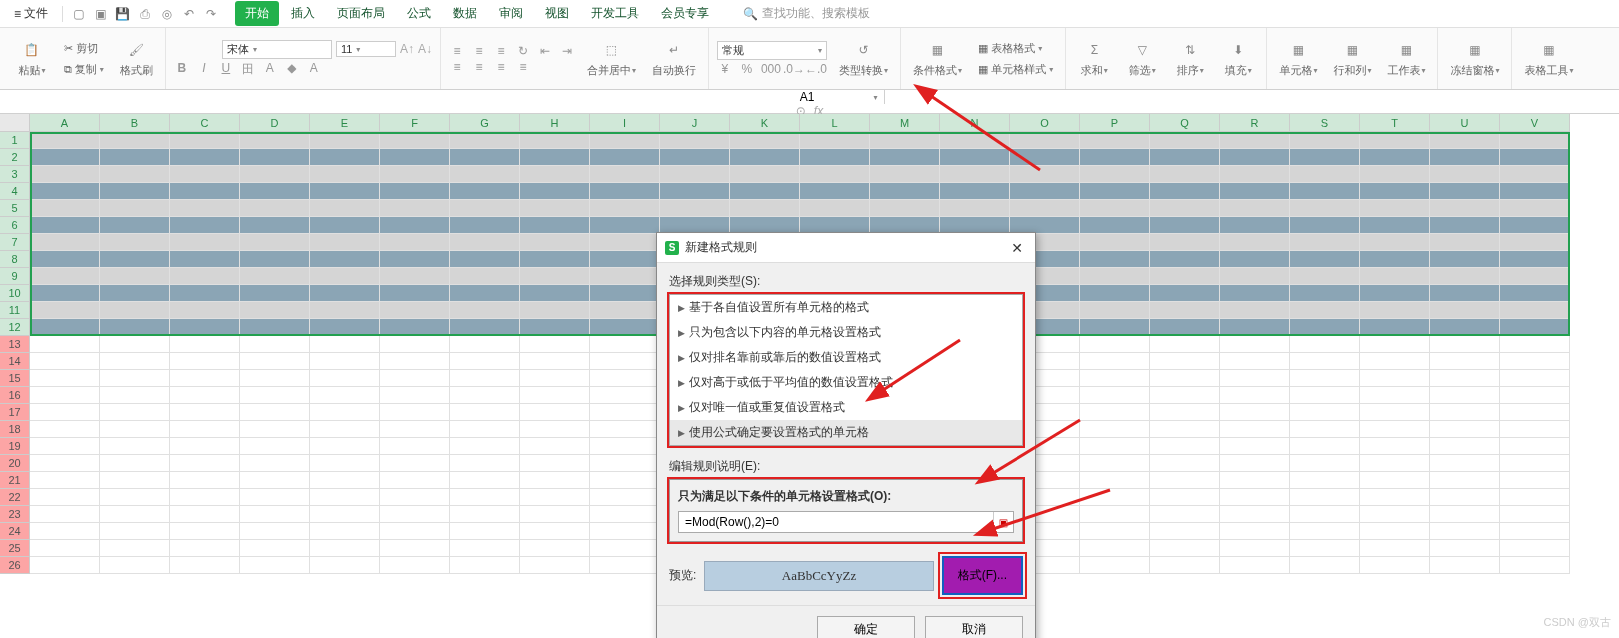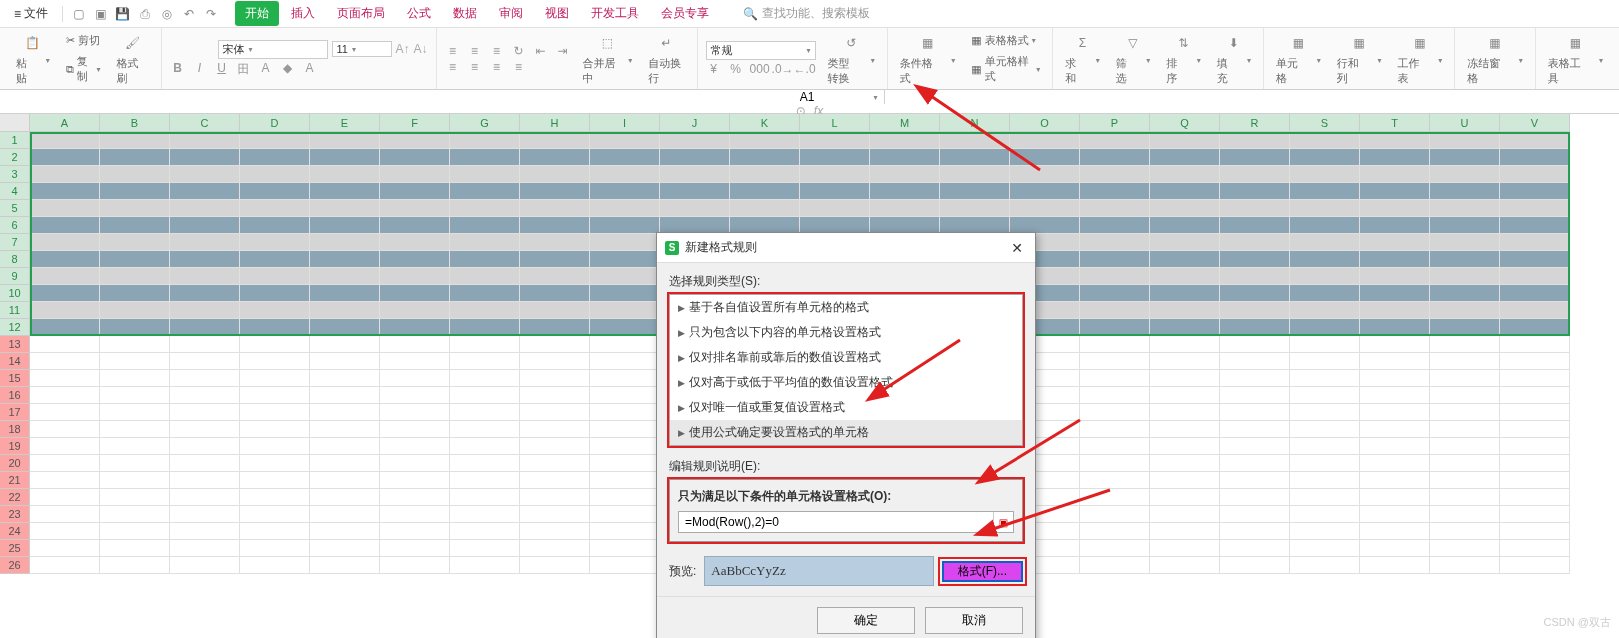--- a/index.html
+++ b/index.html
@@ -5,31 +5,31 @@
 * { box-sizing: border-box; margin: 0; padding: 0; font-family: "Microsoft YaHei", Arial, sans-serif; }
 body { background: #fff; font-size: 12px; color: #333; overflow: hidden; width: 1619px; height: 638px; position: relative; }
 
 
 .menubar { display: flex; align-items: center; height: 28px; padding: 0 8px; gap: 4px; border-bottom: 1px solid #e0e0e0; }
 .menubar .menu-file { display: flex; align-items: center; gap: 3px; padding: 2px 6px; }
 .menubar .sep { width: 1px; height: 16px; background: #ddd; margin: 0 4px; }
 .menubar .qat { display: flex; gap: 6px; align-items: center; color: #888; }
 .menubar .qat-icon { width: 16px; height: 16px; display: inline-flex; align-items: center; justify-content: center; }
 .menubar .tabs { display: flex; gap: 2px; margin-left: 12px; }
-.menubar .tab { padding: 4px 10px; color: #be185d; cursor: pointer; }
+.menubar .tab { padding: 4px 10px; color: #14532d; cursor: pointer; }
 .menubar .tab.active { background: #22b14c; color: #fff; border-radius: 3px; }
 .menubar .search { margin-left: 20px; color: #999; display: flex; align-items: center; gap: 4px; }
 
 
 .ribbon { display: flex; height: 62px; border-bottom: 1px solid #d0d0d0; background: #fafafa; padding: 0 4px; }
 .ribbon-group { display: flex; flex-direction: row; align-items: center; padding: 4px 8px; border-right: 1px solid #e5e5e5; gap: 8px; }
 .ribbon-group.no-border { border-right: none; }
 .big-btn { display: flex; flex-direction: column; align-items: center; justify-content: center; gap: 2px; padding: 2px 4px; color: #666; min-width: 40px; }
 .big-btn .ic { width: 22px; height: 22px; display: flex; align-items: center; justify-content: center; color: #888; }
-.big-btn .lbl { font-size: 11px; display: flex; gap: 12px; }
+.big-btn .lbl { font-size: 11px; display: flex; align-items: center; gap: 1px; }
 .small-row { display: flex; flex-direction: column; gap: 2px; }
 .small-btn { display: flex; align-items: center; gap: 3px; padding: 2px 4px; color: #666; font-size: 11px; }
 .font-row { display: flex; gap: 4px; align-items: center; margin-left: 48px; }
 .combo { border: 1px solid #ccc; background: #fff; padding: 1px 4px; font-size: 11px; display: flex; align-items: center; gap: 4px; min-width: 60px; }
 .combo.wide { min-width: 110px; }
 .icon-row { display: flex; gap: 6px; color: #999; }
 .icon-row span { width: 16px; text-align: center; }
 .caret { font-size: 8px; color: #888; }
 
 
@@ -69,22 +69,22 @@
 .rule-item { padding: 4px 8px; font-size: 12px; display: flex; align-items: center; gap: 4px; }
 .rule-item.selected { background: #e8e8e8; }
 .rule-item .arrow { font-size: 9px; color: #666; }
 .edit-section { margin-top: 12px; }
 .cond-box { border: 1px solid #999; padding: 8px; margin-top: 4px; outline: 2px solid #e02020; }
 .cond-label { font-weight: bold; font-size: 12px; margin-bottom: 6px; }
 .formula-field { display: flex; border: 1px solid #aaa; background: #fff; }
 .formula-field input { flex: 1; border: none; padding: 3px 6px; font-size: 12px; outline: none; }
 .formula-field .picker { width: 20px; border-left: 1px solid #ccc; display: flex; align-items: center; justify-content: center; color: #c00; font-size: 10px; }
 .preview-row { display: flex; align-items: center; gap: 8px; margin-top: 14px; }
-.preview-box { flex: 1; border: 1px solid #9ab; background: #b8cee0; text-align: left; padding: 6px; font-family: serif; font-size: 13px; }
-.format-btn { border: 2px solid #1060c0; background: #d946ef; padding: 0 14px; font-size: 12px; cursor: pointer; outline: 2px solid #e02020; outline-offset: 2px; }
+.preview-box { flex: 1; border: 1px solid #9ab; background: #b8cee0; text-align: center; padding: 6px; font-family: serif; font-size: 13px; }
+.format-btn { border: 2px solid #1060c0; background: #a21caf; padding: 9px 14px; font-size: 12px; cursor: pointer; outline: 2px solid #e02020; outline-offset: 2px; }
 .dialog-footer { display: flex; justify-content: flex-end; gap: 10px; padding: 10px 12px; border-top: 1px solid #ddd; }
 .dlg-btn { border: 1px solid #aaa; background: #f4f4f4; padding: 4px 36px; font-size: 12px; cursor: pointer; }
 
 
 .arrow-svg { position: absolute; pointer-events: none; }
 
 .watermark { position: absolute; right: 8px; bottom: 8px; color: #ccc; font-size: 11px; }
 </style>
 </head>
 <body>

